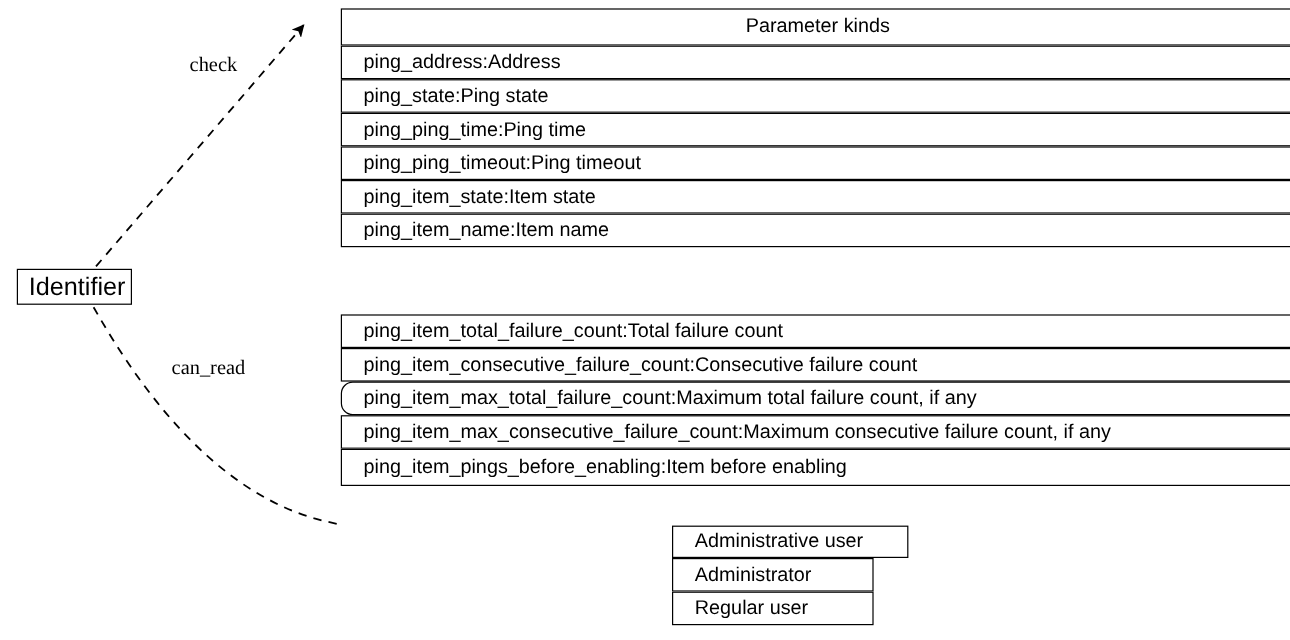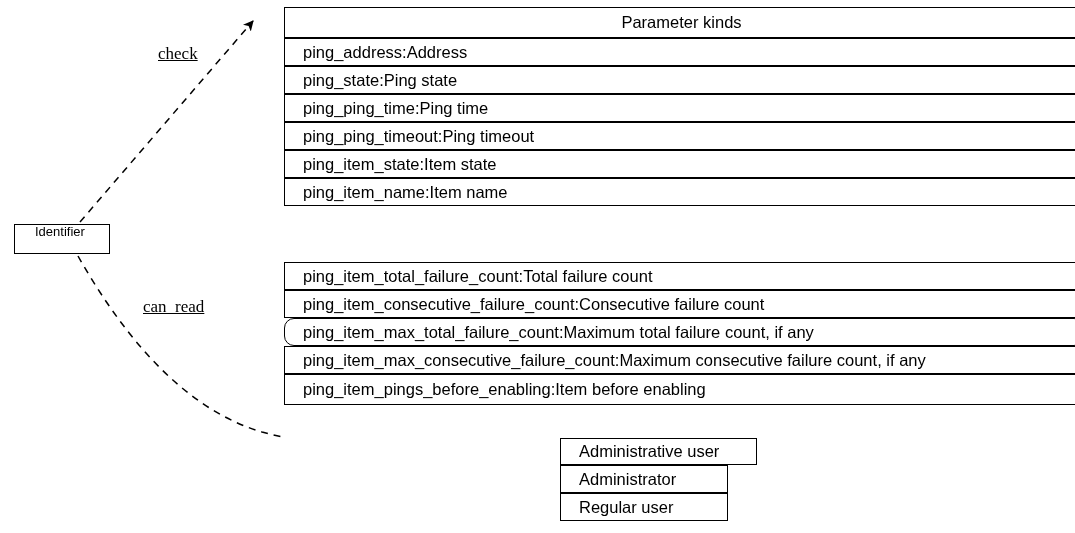--- a/index.html
+++ b/index.html
@@ -29,25 +29,26 @@
     pointer-events: none;
   }
 
   
   .plain-node {
     position: absolute;
     box-sizing: border-box;
     border: 1.4px solid #000000;
     background: #ffffff;
     font-family: "Liberation Sans", sans-serif;
-    font-size: 13px;
+    font-size: 21px;
     color: #000000;
     line-height: 1;
     display: flex;
-    padding-left: 20px;
+    align-items: center;
+    padding-left: 9px;
     white-space: nowrap;
   }
 
   
   .record {
     position: absolute;
     box-sizing: border-box;
     background: #ffffff;
   }
   .record .row {
@@ -73,21 +74,20 @@
   }
 
   
   .edge-label {
     position: absolute;
     font-family: "Liberation Serif", serif;
     font-size: 17px;
     color: #000000;
     line-height: 1;
     white-space: nowrap;
-    text-decoration: underline;
   }
 </style>
 </head>
 <body>
 
 <div id="canvas">
 
   <svg id="edges" viewBox="0 0 1075 533" width="1075" height="533">
     <defs>
       <marker id="arrow" viewBox="0 0 10 10" refX="9" refY="5" markerWidth="7" markerHeight="7" orient="auto-start-reverse">

